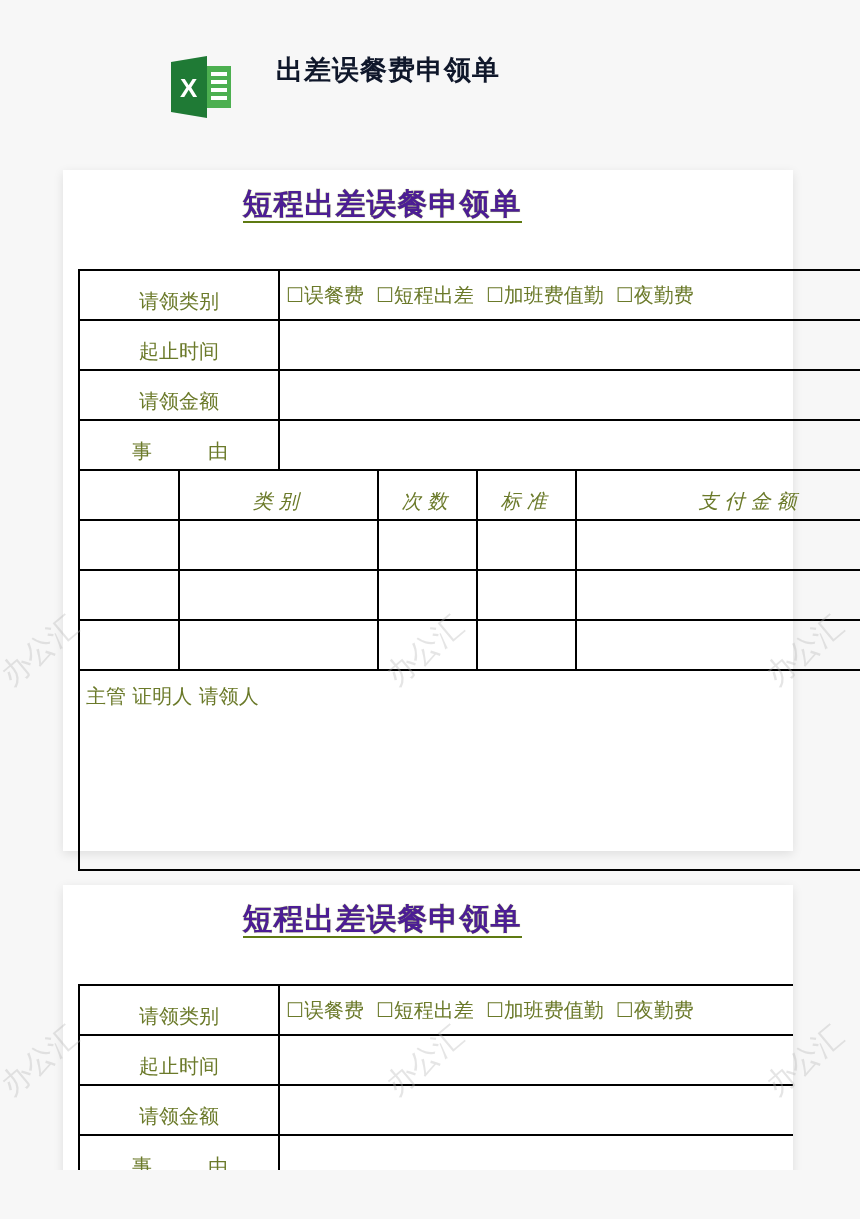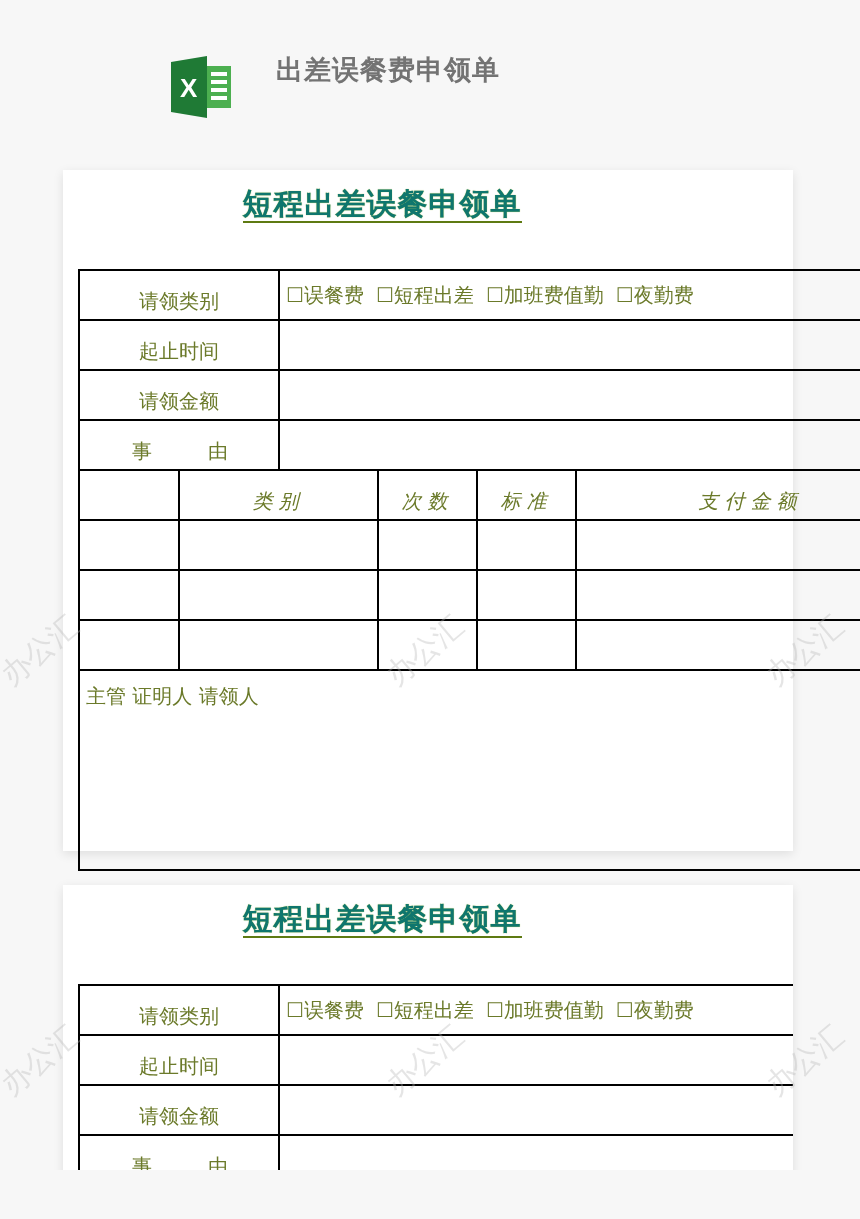--- a/index.html
+++ b/index.html
@@ -1,25 +1,25 @@
 <!DOCTYPE html>
 <html><head>
 <meta charset="utf-8">
 <style>
   html,body{margin:0;padding:0;}
   body{width:860px;height:1219px;background:#f7f7f7;position:relative;overflow:hidden;font-family:"DejaVu Sans",sans-serif;}
   .header{position:absolute;left:0;top:0;width:860px;height:150px;}
   .xl-icon{position:absolute;left:171px;top:56px;width:62px;height:62px;}
-  .h-title{position:absolute;left:276px;top:52px;font-size:27px;font-weight:bold;color:#737373;letter-spacing:1px;}
+  .h-title{position:absolute;left:276px;top:52px;font-size:27px;font-weight:bold;color:#0f172a;letter-spacing:1px;}
   .h-sub{position:absolute;left:276px;top:102px;font-size:16px;font-weight:bold;color:#333;white-space:nowrap;}
   .h-sub .sep{display:inline-block;margin:0 16px;color:#333;}
   .card{position:absolute;left:63px;width:730px;background:#fff;box-shadow:0 3px 10px rgba(0,0,0,0.10);}
   .card1{top:170px;height:681px;}
   .card2{top:885px;height:300px;overflow:hidden;}
-  .form-title{position:absolute;left:0;width:638px;top:16px;text-align:center;font-size:30px;font-weight:bold;color:#0f766e;letter-spacing:1px;text-shadow:0 0 1px #9cbb3a;}
+  .form-title{position:absolute;left:0;width:638px;top:16px;text-align:center;font-size:30px;font-weight:bold;color:#4c1d95;letter-spacing:1px;text-shadow:0 0 1px #9cbb3a;}
   .form-title span{border-bottom:2px solid #5e7a12;line-height:34px;}
   .grid{position:absolute;left:15px;top:59px;width:848px;border:2px solid #000;box-sizing:border-box;margin-top:40px;}
   .row{display:flex;border-bottom:2px solid #000;height:50px;box-sizing:border-box;}
   .row:last-child{border-bottom:none;}
   .cell{border-right:2px solid #000;box-sizing:border-box;color:#6b7a2a;font-size:20px;display:flex;align-items:flex-end;justify-content:center;padding-bottom:4px;}
   .cell:last-child{border-right:none;}
   .lbl{width:200px;}
   .val{flex:1;justify-content:flex-start;padding-left:6px;align-items:center;padding-bottom:0;}
   .opt{margin-right:12px;white-space:nowrap;}
   .c1{width:100px;} .c2{width:199px;} .c3{width:99px;text-align:right;} .c4{width:99px;} .c5{flex:1;}

